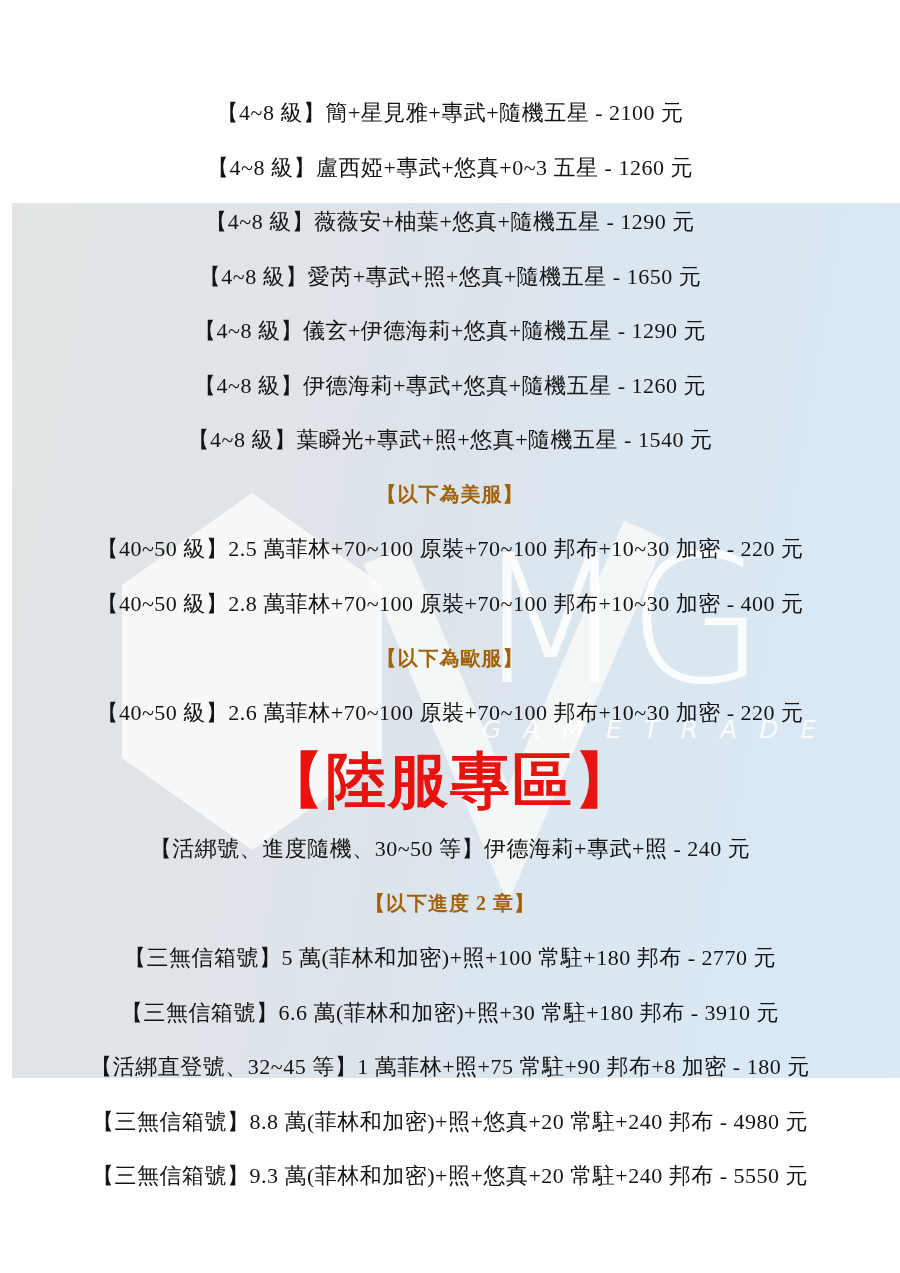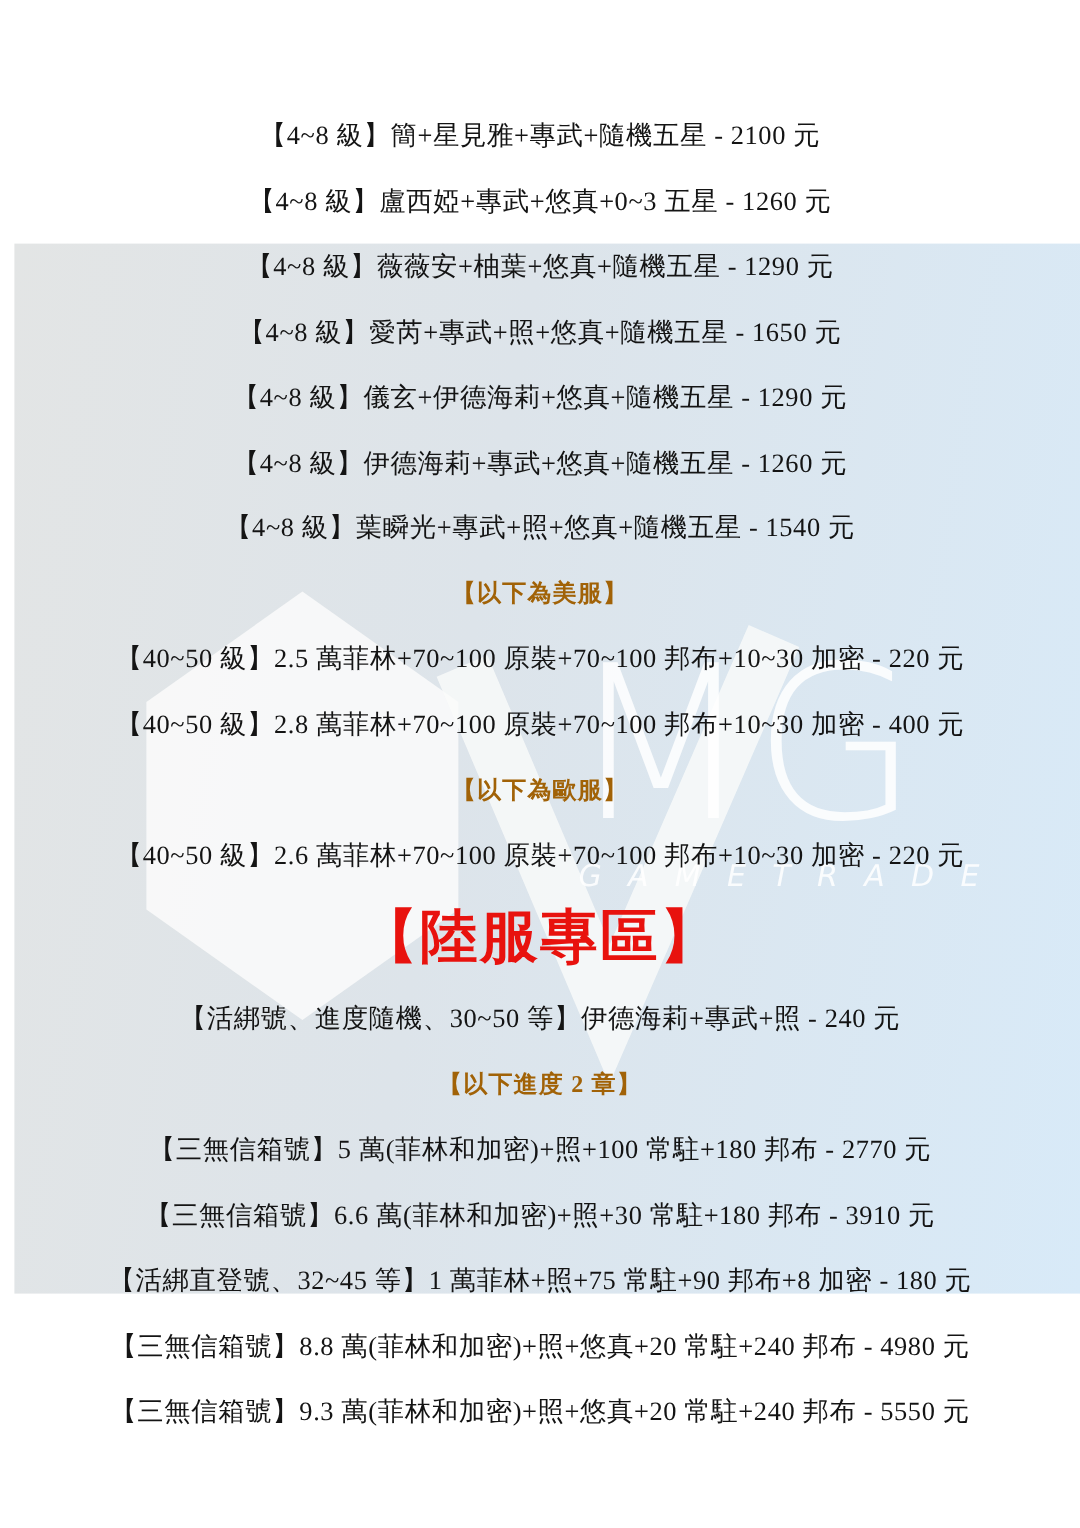--- a/index.html
+++ b/index.html
@@ -31,21 +31,21 @@
     font-size:22px;letter-spacing:0.5px;
     color:#141414;
     white-space:nowrap;
     text-align:right;
   }
   .line.subhead{
     font-size:20px;font-weight:bold;color:#a16207;letter-spacing:1px;
   }
   .line.heading{
     height:82px;
-    font-size:48px;font-weight:bold;color:#e8120e;letter-spacing:2px;
+    font-size:60px;font-weight:bold;color:#e8120e;letter-spacing:2px;
   }
   .wm-brand{
     font-family:"DejaVu Sans","Liberation Sans",sans-serif;
     font-weight:200;
   }
   .wm-sub{
     font-family:"DejaVu Sans","Liberation Sans",sans-serif;
     font-style:italic;
   }
 </style>

